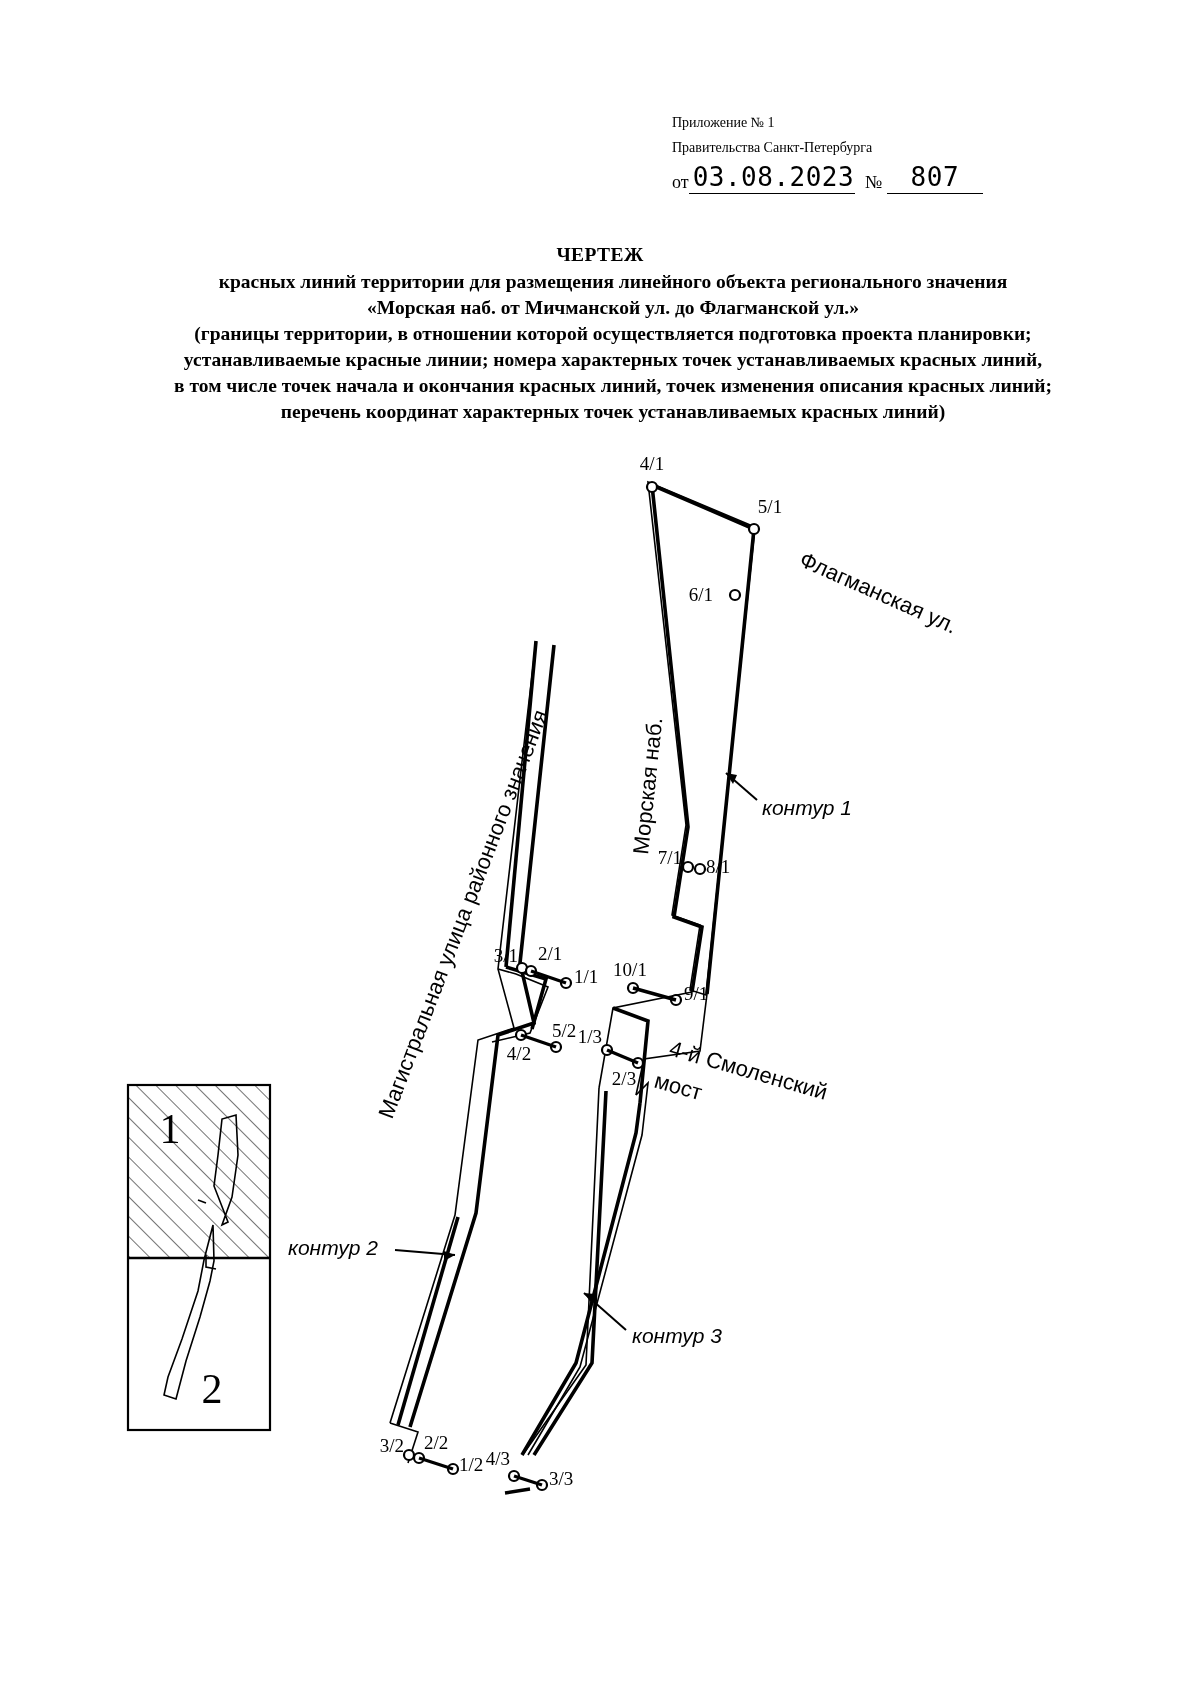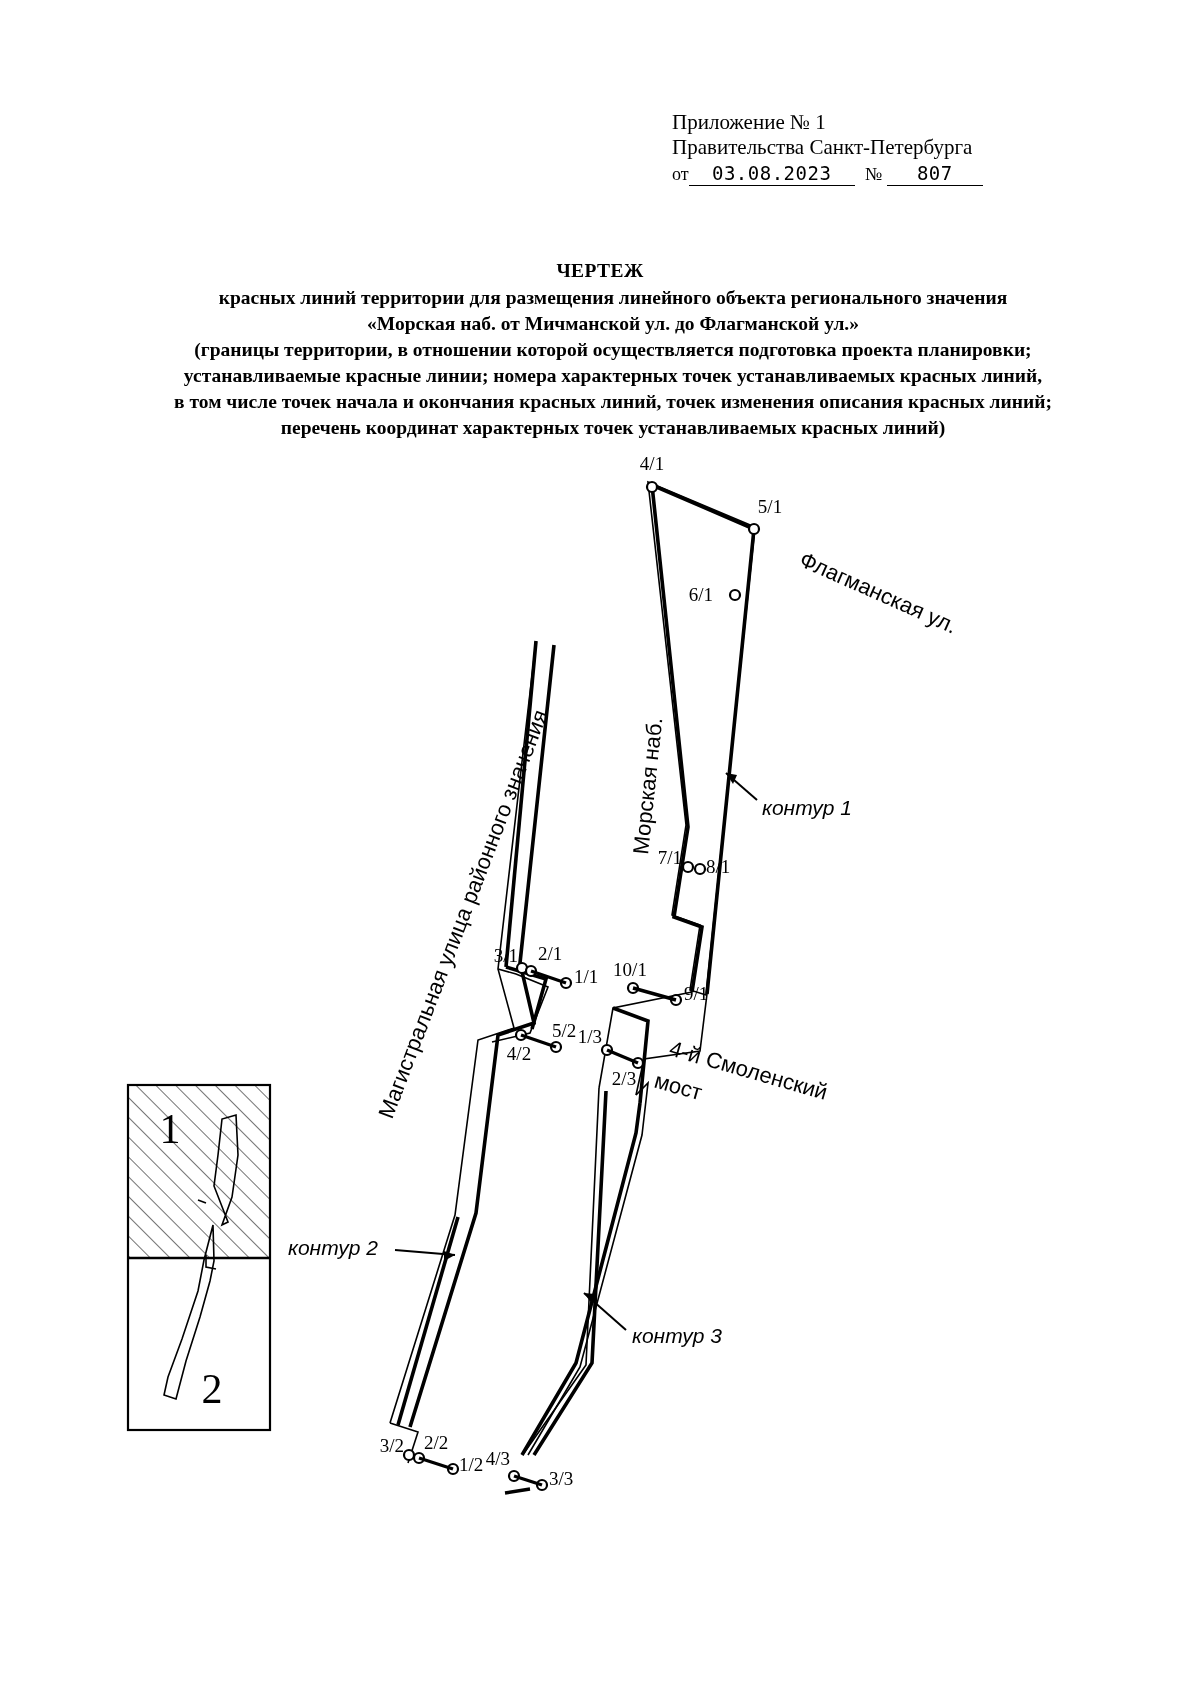--- a/index.html
+++ b/index.html
@@ -1,31 +1,31 @@
 <!DOCTYPE html>
 <html><head>
 <meta charset="utf-8">
 <style>
   html,body{margin:0;padding:0;background:#ffffff;}
   body{width:1200px;height:1695px;position:relative;overflow:hidden;
        font-family:"Liberation Serif", serif; color:#000;}
 
   
   #appendix-block{position:absolute;left:672px;top:110px;width:420px;}
-  #appendix-block .ln{font-size:21px;line-height:25px;white-space:nowrap;}
+  #appendix-block .ln{font-size:14px;line-height:25px;white-space:nowrap;}
   #date-row{display:flex;align-items:flex-end;margin-top:2px;font-size:19.5px;}
   #date-row .lbl{font-size:18px;padding-bottom:1px;}
   #date-row .fill{border-bottom:1.4px solid #000;font-family:"DejaVu Sans Mono",monospace;
-        font-size:19px;letter-spacing:.5px;text-align:center;padding:0 4px 1px 4px;}
+        font-size:26px;letter-spacing:.5px;text-align:center;padding:0 4px 1px 4px;}
   #date-row .v-date{width:158px;}
   #date-row .v-num{width:88px;}
   #date-row .nsign{font-size:18px;padding:0 5px 1px 10px;}
 
   
-  #title-block{position:absolute;left:0;top:260px;width:1200px;text-align:center;}
+  #title-block{position:absolute;left:0;top:244px;width:1200px;text-align:center;}
   #title-block .t-main{font-size:19.5px;font-weight:bold;letter-spacing:.4px;}
   #title-block .t-line{font-size:19.5px;font-weight:bold;line-height:26px;padding-left:26px;}
   #title-block .t-sub{margin-top:3px;}
 
   
   #drawing{position:absolute;left:0;top:455px;width:1200px;height:1240px;}
   #drawing svg{display:block;}
 
   .lbl-txt{font-family:"Liberation Serif",serif;font-size:19px;fill:#000;}
   .street{font-family:"Liberation Sans",sans-serif;font-size:22px;fill:#000;}

